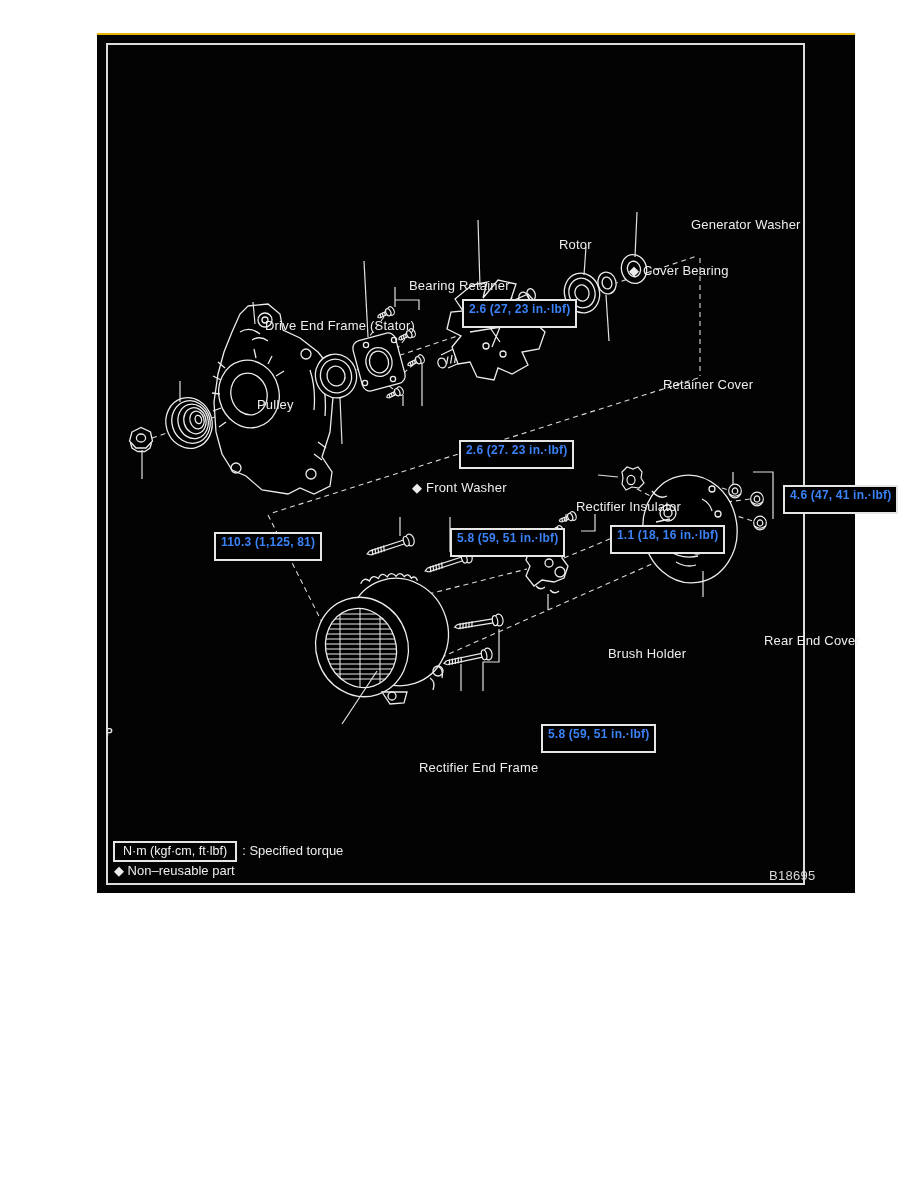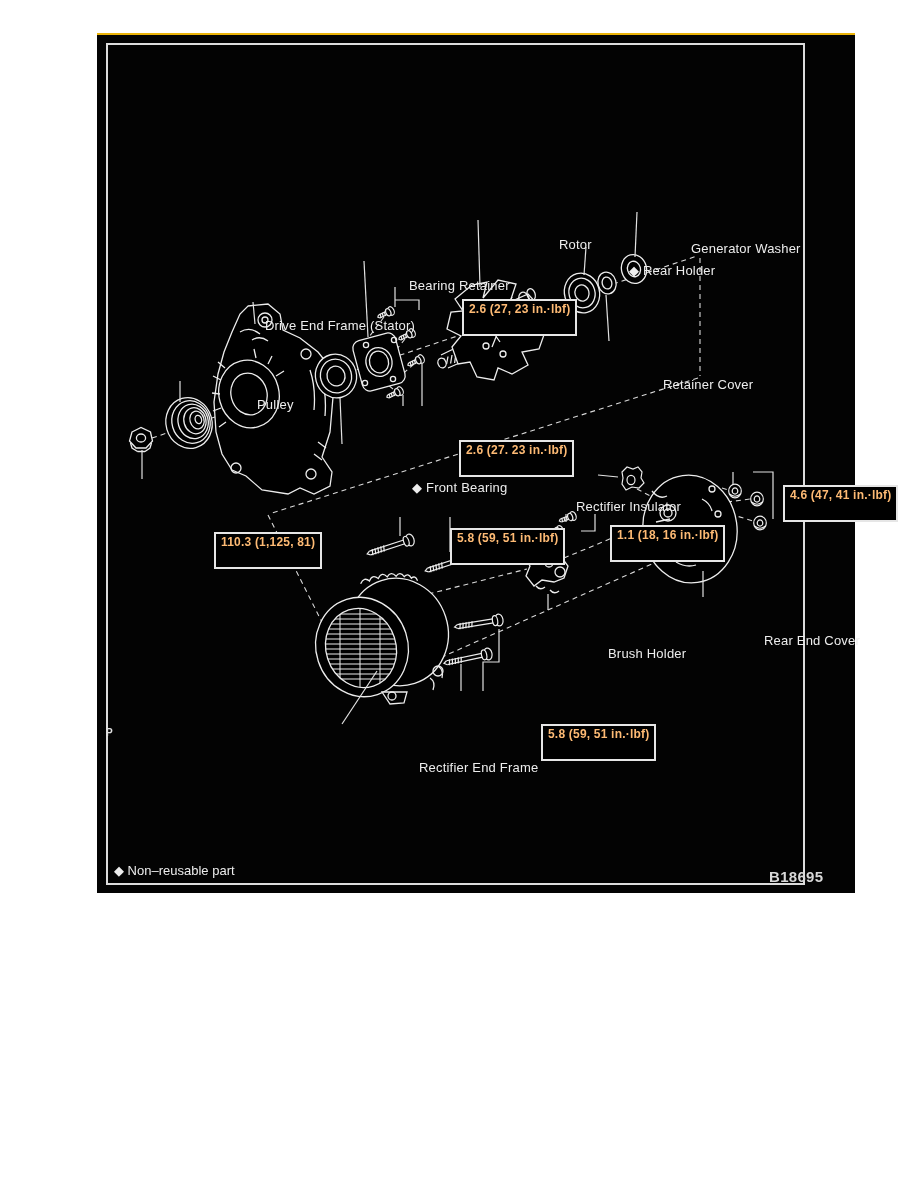--- a/index.html
+++ b/index.html
@@ -5,26 +5,26 @@
   html,body{margin:0;padding:0;background:#ffffff;}
   #page{position:relative;width:918px;height:1188px;background:#ffffff;overflow:hidden;
         font-family:"Liberation Sans",sans-serif;}
   
   #panel{position:absolute;left:97px;top:33px;width:758px;height:858px;background:#030303;
          border-top:2px solid #eab308;}
   #innerframe{position:absolute;left:9px;top:8px;width:695px;height:838px;
               border:2px solid #dcdcdc;}
   #art{position:absolute;left:0;top:0;width:726px;height:858px;}
   .lbl{position:absolute;color:#ededed;font-size:13px;letter-spacing:.2px;white-space:nowrap;}
-  .tq{position:absolute;color:#fdba74;font-size:12px;font-weight:bold;background:#000;
-      border:2px solid #e6e6e6;padding:1px 5px 18px 5px;white-space:nowrap;letter-spacing:.2px;}
+  .tq{position:absolute;color:#3b82f6;font-size:12px;font-weight:bold;background:#000;
+      border:2px solid #e6e6e6;padding:1px 5px 10px 5px;white-space:nowrap;letter-spacing:.2px;}
   .legend-row{position:absolute;color:#ededed;font-size:13px;white-space:nowrap;}
   .legend-box{display:inline-block;border:2px solid #e6e6e6;padding:1px 8px 2px 8px;
               font-size:12.5px;color:#f2f2f2;}
-  .fig-code{position:absolute;color:#d8d8d8;font-size:15px;letter-spacing:.3px;font-weight:bold;}
+  .fig-code{position:absolute;color:#d8d8d8;font-size:13px;letter-spacing:.3px;}
   .margin-p{position:absolute;color:#e0e0e0;font-size:10px;font-weight:bold;}
 </style>
 </head>
 <body>
 
 <div id="page">
   <div id="panel">
     <div id="innerframe"></div>
 
     <svg id="art" viewBox="97 33 726 858" xmlns="http://www.w3.org/2000/svg">
@@ -245,38 +245,41 @@
         <path d="M395,285 V298 H419 V308 M395,298 V305"></path>
         <path d="M403,404 V393 M422,404 V362"></path>
         <path d="M733,470 V483 M753,470 H773 V517"></path>
         <path d="M566,512 V520 M595,512 V529 H581"></path>
         <path d="M400,515 V534 M450,515 V550"></path>
         <path d="M461,689 V662 M499,627 V660 H483 V689"></path>
       </g>
     </svg>
 
     <div class="lbl" style="left:462px;top:202px">Rotor</div>
-    <div class="lbl" style="left:594px;top:206px">Generator Washer</div>
-    <div class="lbl" style="left:532px;top:228px">◆ Rear Holder</div>
+    <div class="lbl" style="left:594px;top:182px">Generator Washer</div>
+    <div class="lbl" style="left:532px;top:228px">◆ Cover Bearing</div>
     <div class="lbl" style="left:312px;top:243px">Bearing Retainer</div>
     <div class="lbl" style="left:168px;top:283px">Drive End Frame (Stator)</div>
     <div class="lbl" style="left:160px;top:362px">Pulley</div>
     <div class="lbl" style="left:566px;top:342px">Retainer Cover</div>
-    <div class="lbl" style="left:315px;top:445px">◆ Front Bearing</div>
+    <div class="lbl" style="left:315px;top:445px">◆ Front Washer</div>
     <div class="lbl" style="left:479px;top:464px">Rectifier Insulator</div>
     <div class="lbl" style="left:667px;top:598px">Rear End Cover</div>
     <div class="lbl" style="left:511px;top:611px">Brush Holder</div>
     <div class="lbl" style="left:322px;top:725px">Rectifier End Frame</div>
 
     <div class="tq" style="left:365px;top:264px">2.6 (27, 23 in.·lbf)</div>
     <div class="tq" style="left:362px;top:405px">2.6 (27. 23 in.·lbf)</div>
     <div class="tq" style="left:117px;top:497px">110.3 (1,125, 81)</div>
     <div class="tq" style="left:686px;top:450px">4.6 (47, 41 in.·lbf)</div>
     <div class="tq" style="left:513px;top:490px">1.1 (18, 16 in.·lbf)</div>
     <div class="tq" style="left:353px;top:493px">5.8 (59, 51 in.·lbf)</div>
     <div class="tq" style="left:444px;top:689px">5.8 (59, 51 in.·lbf)</div>
 
+    <div class="legend-row" style="left:16px;top:806px">
+      <span class="legend-box">N·m (kgf·cm, ft·lbf)</span><span style="margin-left:5px">: Specified torque</span>
+    </div>
     <div class="legend-row" style="left:17px;top:828px">◆ Non–reusable part</div>
 
     <div class="fig-code" style="left:672px;top:833px">B18695</div>
     <div class="margin-p" style="left:9px;top:692px">P</div>
   </div>
 </div>
 
 </body></html>

